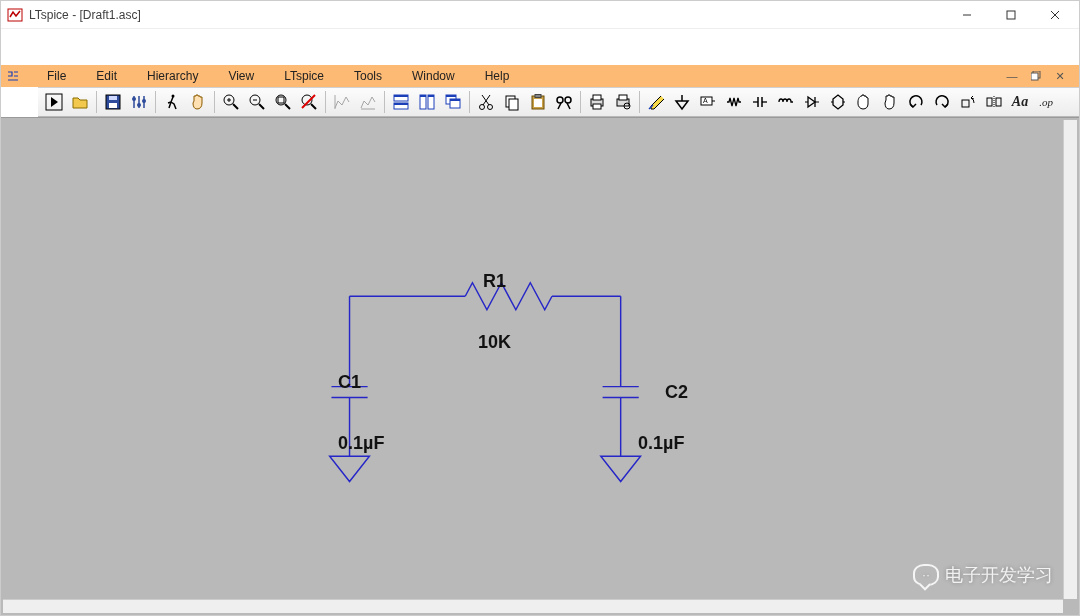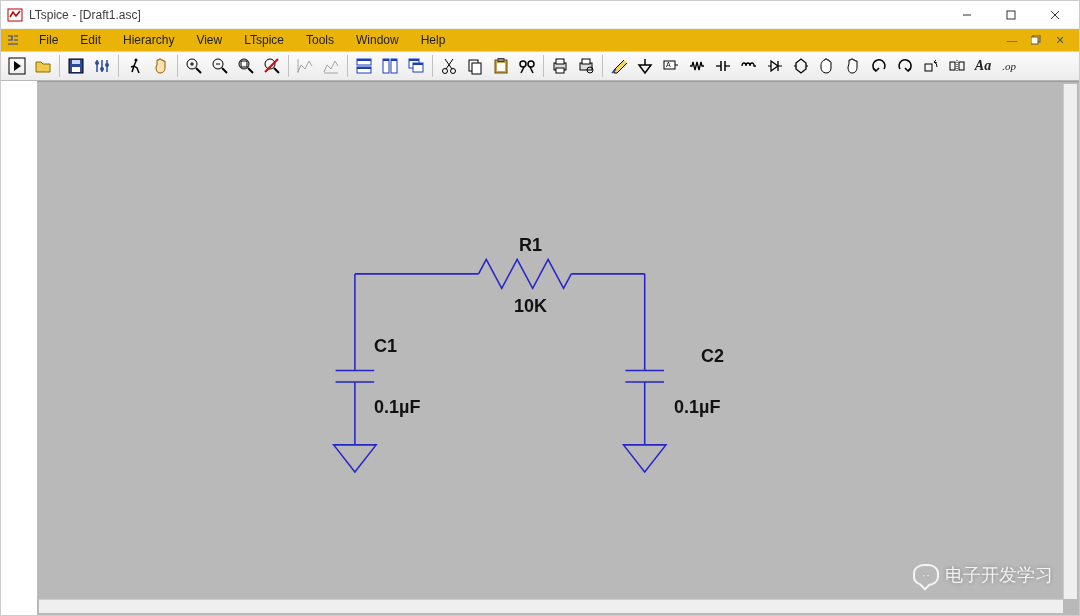--- a/index.html
+++ b/index.html
@@ -3,30 +3,30 @@
 <meta charset="utf-8">
 <style>
   * { box-sizing: border-box; margin: 0; padding: 0; }
   html, body { width: 1080px; height: 616px; font-family: "Segoe UI", Tahoma, sans-serif; font-size: 12px; overflow: hidden; background: #fff; }
   .window { width: 1080px; height: 616px; border: 1px solid #ccc; display: flex; flex-direction: column; }
   .titlebar { height: 28px; display: flex; align-items: center; padding: 0 2px 0 6px; background: #fff; border-bottom: 1px solid #eee; }
   .titlebar .app-icon { width: 16px; height: 16px; margin-right: 6px; display: flex; align-items: center; justify-content: center; }
   .titlebar .title { color: #404040; font-size: 12px; }
   .win-controls { margin-left: auto; display: flex; }
   .win-controls .wc { width: 44px; height: 26px; display: flex; align-items: center; justify-content: center; color: #555; }
-  .menubar { height: 22px; display: flex; align-items: center; padding: 0 4px; gap: 6px; background: #eab308; }
+  .menubar { height: 22px; display: flex; align-items: center; padding: 0 4px; gap: 14px; background: #fdba74; margin-top: 36px; }
   .menubar .doc-icon { width: 16px; height: 16px; margin-right: 4px; display:flex;align-items:center;justify-content:center; }
   .menubar .mi { padding: 2px 8px; color: #222; }
   .mdi-controls { margin-left: auto; display: flex; gap: 6px; padding-right: 6px; color: #555; }
   .mdi-controls .mc { width: 18px; height: 16px; display:flex;align-items:center;justify-content:center; font-size:11px;}
-  .toolbar { height: 30px; border-top: 1px solid #d0d0d0; border-bottom: 1px solid #b8b8b8; background: linear-gradient(#fcfcfc,#ececec); display: flex; align-items: center; padding: 0 4px; gap: 2px; }
+  .toolbar { height: 30px; border-top: 1px solid #d0d0d0; border-bottom: 1px solid #b8b8b8; background: linear-gradient(#fcfcfc,#ececec); display: flex; align-items: center; padding: 0 4px; gap: 2px; margin-left: 37px; }
   .tb { width: 24px; height: 24px; border: 1px solid transparent; display: flex; align-items: center; justify-content: center; font-size: 14px; color: #222; border-radius: 2px; }
   .tb svg { width: 18px; height: 18px; }
   .sep { width: 1px; height: 22px; background: #c0c0c0; margin: 0 2px; }
-  .canvas-wrap { flex: 1; position: relative; background: #b9b9b9; border-top: 1px solid #999; margin-left: 36px; }
+  .canvas-wrap { flex: 1; position: relative; background: #b9b9b9; border-top: 1px solid #999; }
   .canvas { position: absolute; inset: 2px 16px 16px 2px; background: #b9b9b9; }
   .scroll-v { position: absolute; top: 2px; right: 2px; bottom: 16px; width: 14px; background: #efefef; border-left: 1px solid #ccc; }
   .scroll-h { position: absolute; left: 2px; right: 16px; bottom: 2px; height: 14px; background: #efefef; border-top: 1px solid #ccc; }
   .schematic-label { position: absolute; font-family: Arial, sans-serif; font-weight: bold; font-size: 18px; color: #111; }
   .watermark { position: absolute; right: 10px; bottom: 12px; display: flex; align-items: center; gap: 6px; color: rgba(255,255,255,0.85); font-family: "Microsoft YaHei","PingFang SC",sans-serif; font-size: 18px; font-weight: 500; text-shadow: 0 0 4px rgba(0,0,0,0.3); }
   .watermark .wm-bubble { width: 26px; height: 22px; border: 2px solid rgba(255,255,255,0.85); border-radius: 11px / 9px; position: relative; display:flex;align-items:center;justify-content:center;font-size:12px; }
   .watermark .wm-bubble:after { content:''; position:absolute; bottom:-5px; left:6px; width:6px;height:6px; border-left:2px solid rgba(255,255,255,0.85); border-bottom:2px solid rgba(255,255,255,0.85); transform: rotate(-45deg); background:#b9b9b9; }
   .op-label { font-style: italic; font-family: "Times New Roman", serif; font-size: 11px; }
 </style>
 </head>

